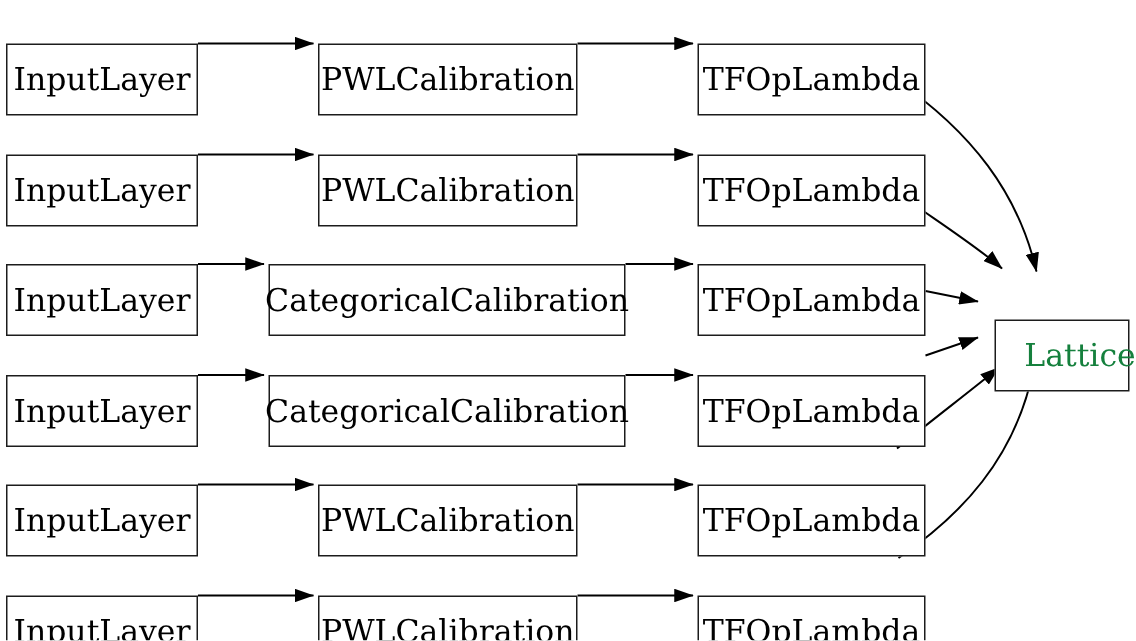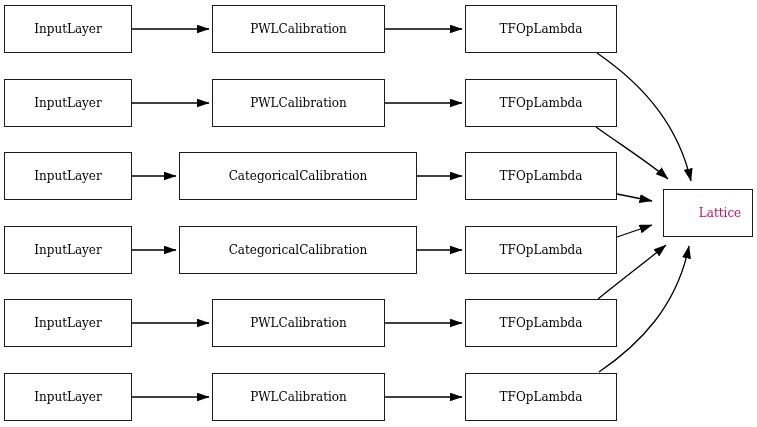--- a/index.html
+++ b/index.html
@@ -28,25 +28,26 @@
     stroke-width: 1.3px;
   }
   .node {
     position: absolute;
     box-sizing: border-box;
     background: #ffffff;
     border: 1.4px solid #1c1c1c;
     display: flex;
     align-items: center;
     justify-content: center;
-    font-size: 12px;
+    font-size: 21px;
     line-height: 1;
     color: #000000;
     white-space: nowrap;
     text-align: center;
+    margin-top: 24px;
   }
 </style>
 </head>
 <body>
 
 <div class="stage">
   <svg class="edges-svg" width="757" height="427" viewBox="0 0 757 427" xmlns="http://www.w3.org/2000/svg">
     <defs>
       <marker id="arrow" viewBox="0 0 13 9" refX="12.5" refY="4.5" markerWidth="13" markerHeight="9" orient="auto" markerUnits="userSpaceOnUse">
         <path d="M0,0 L13,4.5 L0,9 Z" fill="#000000"></path>
@@ -85,15 +86,15 @@
       <div class="node" style="left: 465px; top: 152px; width: 152px; height: 48px; background: rgb(255, 255, 255); border-color: rgb(28, 28, 28); color: rgb(0, 0, 0);">TFOpLambda</div>
       <div class="node" style="left: 4px; top: 226px; width: 128px; height: 48px; background: rgb(255, 255, 255); border-color: rgb(28, 28, 28); color: rgb(0, 0, 0);">InputLayer</div>
       <div class="node" style="left: 179px; top: 226px; width: 238px; height: 48px; background: rgb(255, 255, 255); border-color: rgb(28, 28, 28); color: rgb(0, 0, 0);">CategoricalCalibration</div>
       <div class="node" style="left: 465px; top: 226px; width: 152px; height: 48px; background: rgb(255, 255, 255); border-color: rgb(28, 28, 28); color: rgb(0, 0, 0);">TFOpLambda</div>
       <div class="node" style="left: 4px; top: 299px; width: 128px; height: 48px; background: rgb(255, 255, 255); border-color: rgb(28, 28, 28); color: rgb(0, 0, 0);">InputLayer</div>
       <div class="node" style="left: 212px; top: 299px; width: 173px; height: 48px; background: rgb(255, 255, 255); border-color: rgb(28, 28, 28); color: rgb(0, 0, 0);">PWLCalibration</div>
       <div class="node" style="left: 465px; top: 299px; width: 152px; height: 48px; background: rgb(255, 255, 255); border-color: rgb(28, 28, 28); color: rgb(0, 0, 0);">TFOpLambda</div>
       <div class="node" style="left: 4px; top: 373px; width: 128px; height: 48px; background: rgb(255, 255, 255); border-color: rgb(28, 28, 28); color: rgb(0, 0, 0);">InputLayer</div>
       <div class="node" style="left: 212px; top: 373px; width: 173px; height: 48px; background: rgb(255, 255, 255); border-color: rgb(28, 28, 28); color: rgb(0, 0, 0);">PWLCalibration</div>
       <div class="node" style="left: 465px; top: 373px; width: 152px; height: 48px; background: rgb(255, 255, 255); border-color: rgb(28, 28, 28); color: rgb(0, 0, 0);">TFOpLambda</div>
-      <div class="node" style="left: 663px; top: 189px; width: 90px; height: 48px; background: rgb(255, 255, 255); border-color: rgb(28, 28, 28); color: #be185d; padding-left: 24px;">Lattice</div>
+      <div class="node" style="left: 663px; top: 189px; width: 90px; height: 48px; background: rgb(255, 255, 255); border-color: rgb(28, 28, 28); color: #15803d; padding-left: 24px;">Lattice</div>
     </div>
 </div>
 
 </body></html>

